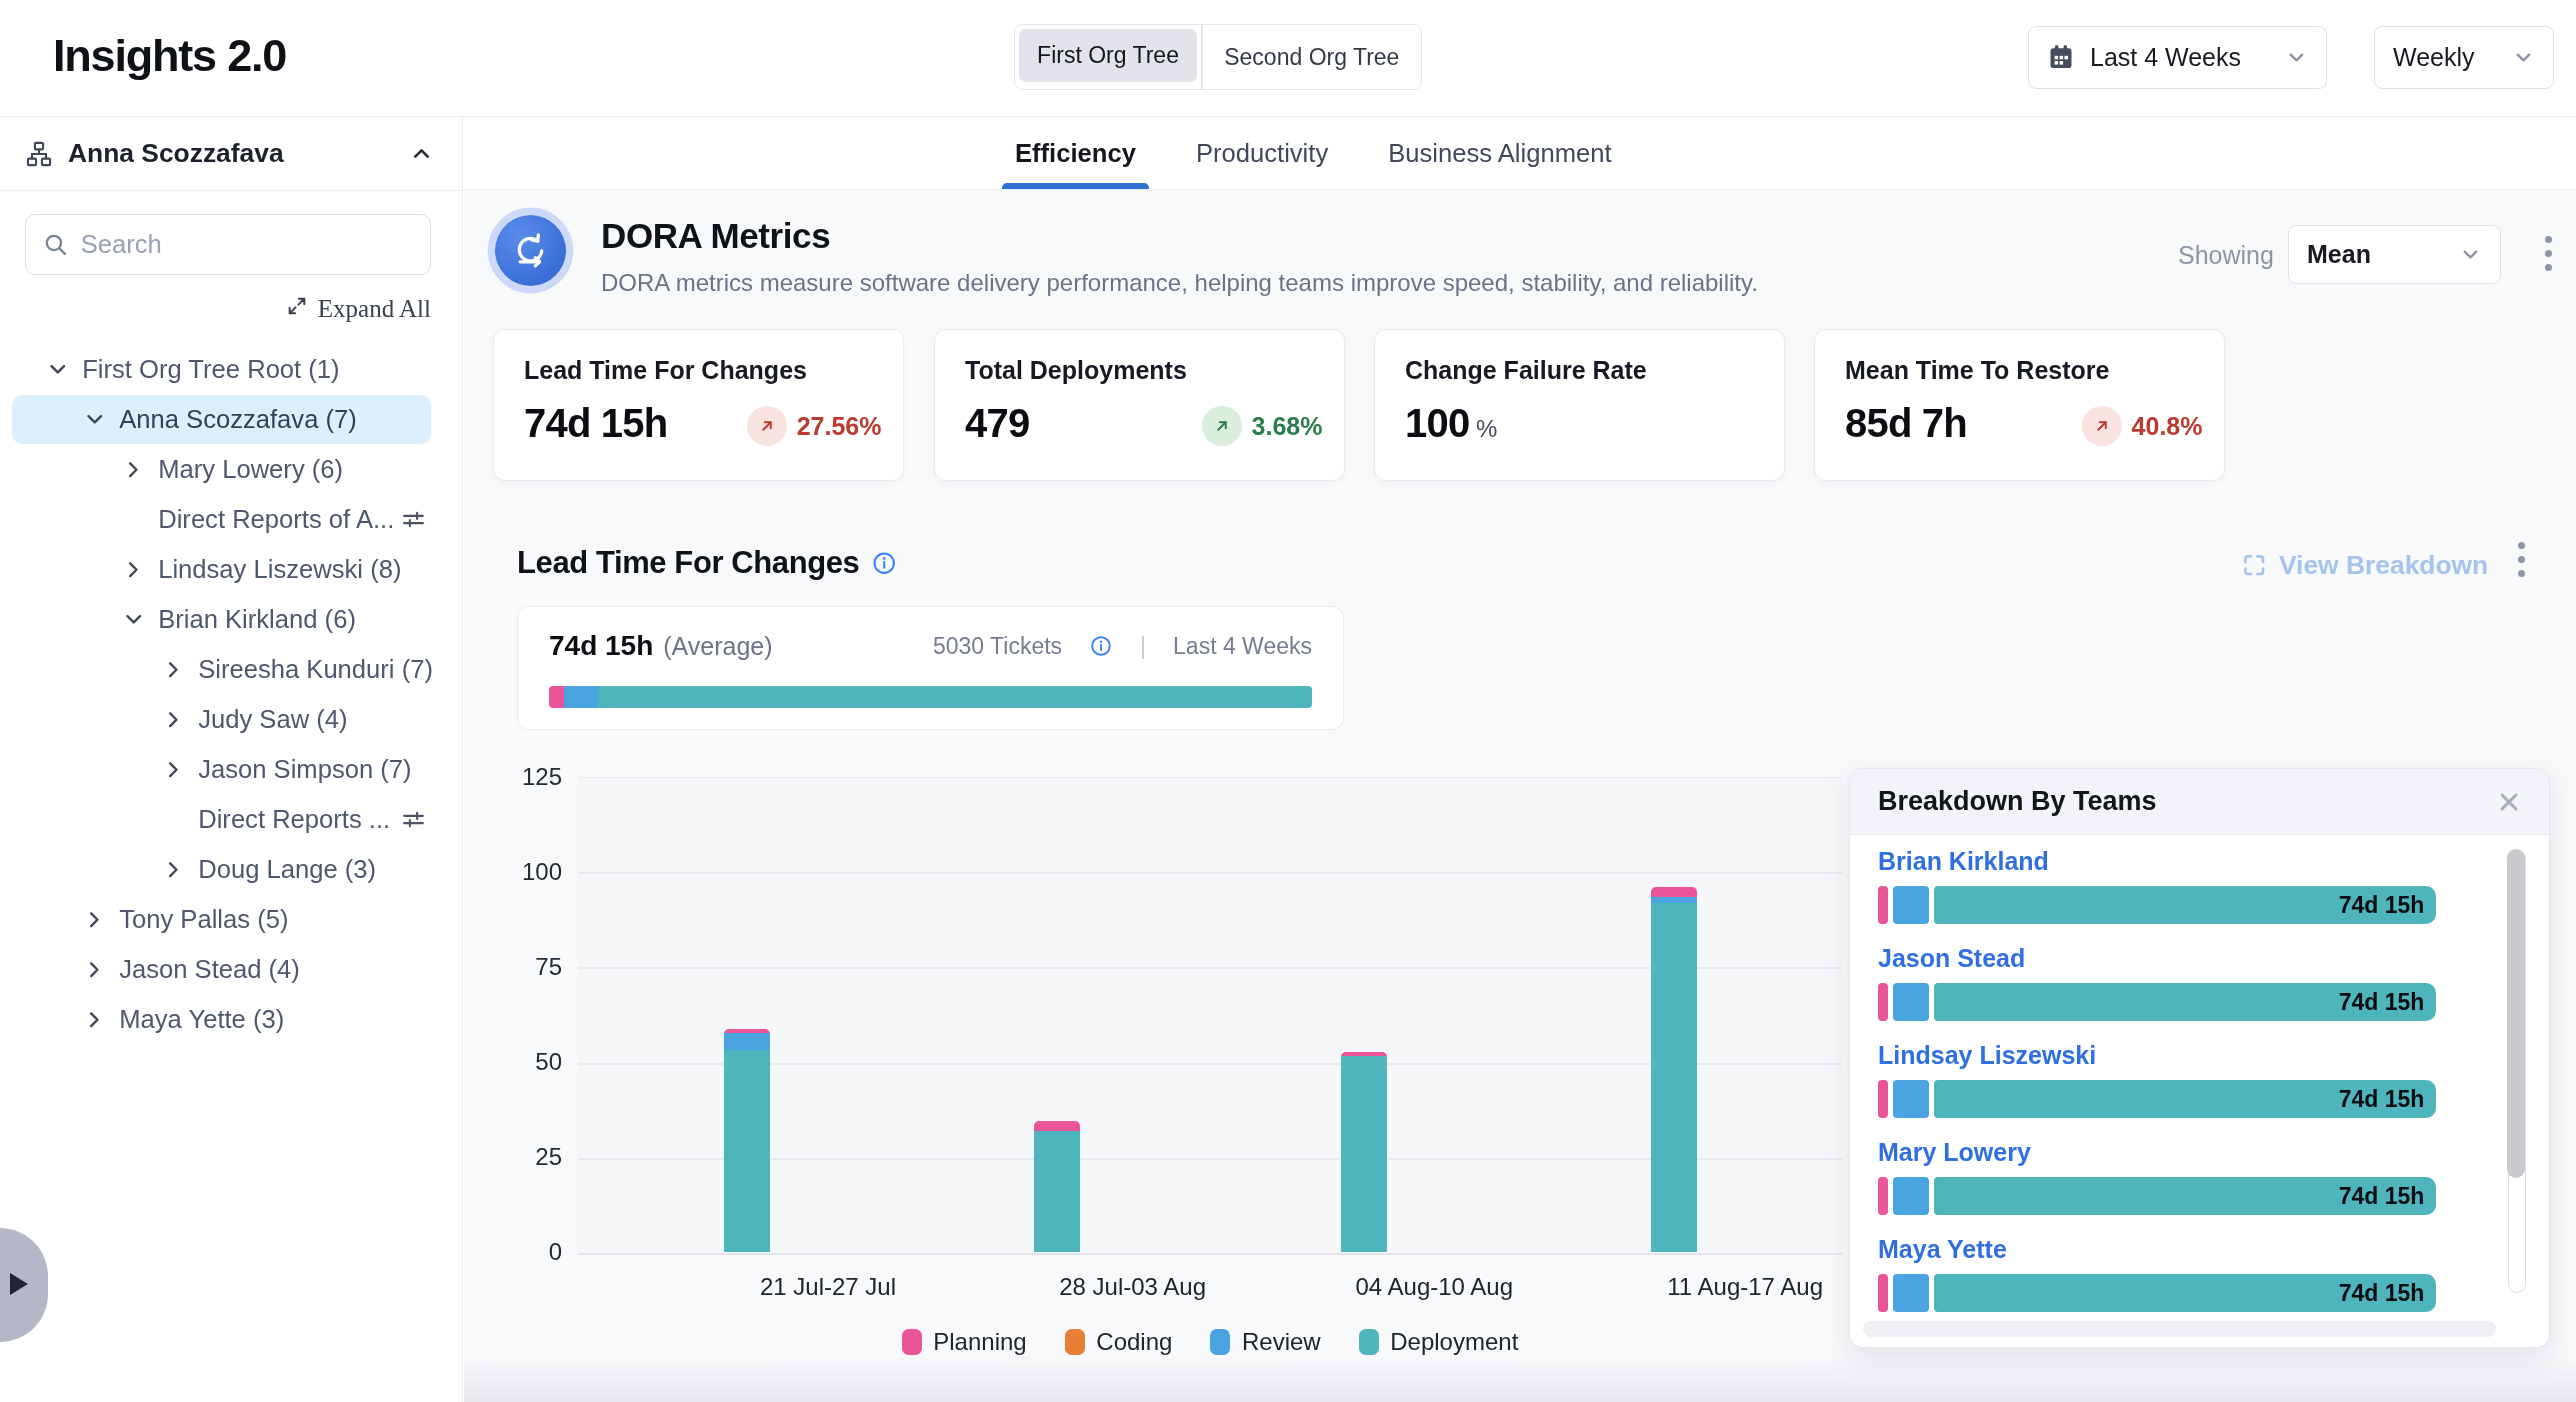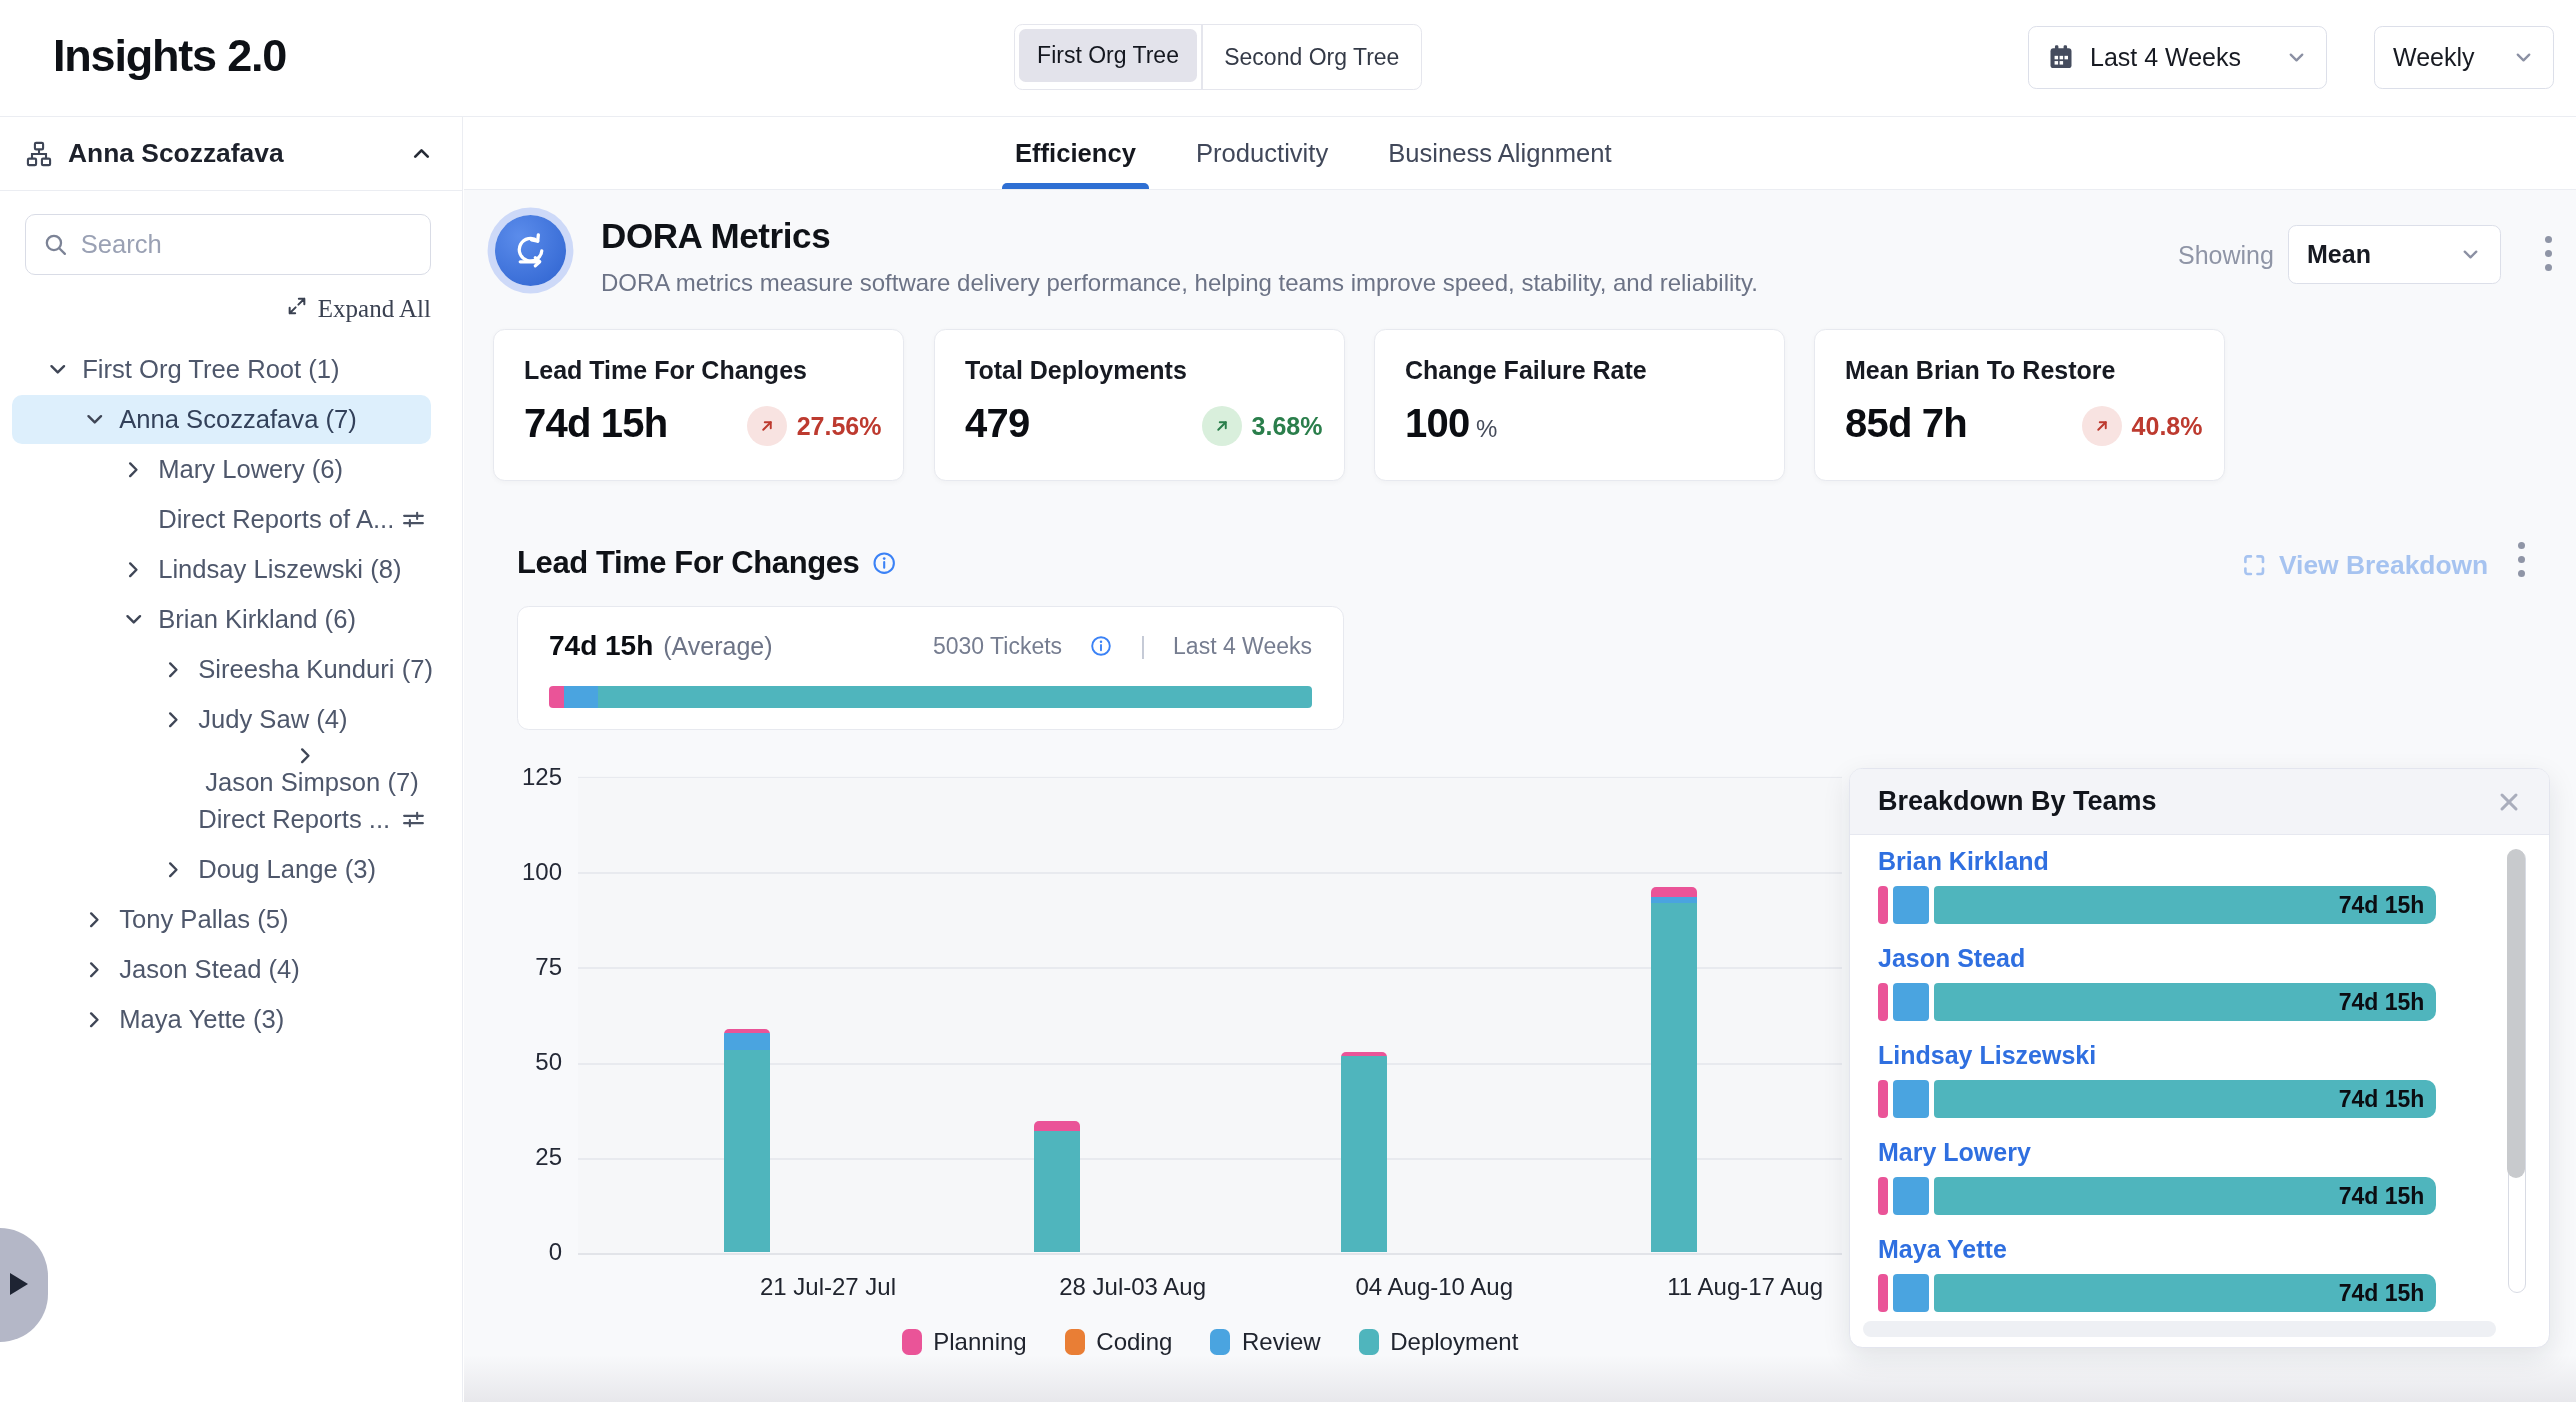--- a/index.html
+++ b/index.html
@@ -244,21 +244,21 @@
           <span class="tree-label">Sireesha Kunduri (7)</span>
         </div>
         <div class="tree-row" style="padding-left: 162px;">
           <span class="tree-chev">
             <svg viewBox="0 0 24 24" width="21.5" height="21.5" fill="none" stroke="#3f4656" stroke-width="2.7" stroke-linecap="round" stroke-linejoin="round">
               <polyline points="8 5 15 12 8 19"></polyline>
             </svg>
           </span>
           <span class="tree-label">Judy Saw (4)</span>
         </div>
-        <div class="tree-row" style="padding-left: 162px; flex-direction: column;">
+        <div class="tree-row" style="padding-left: 162px;">
           <span class="tree-chev">
             <svg viewBox="0 0 24 24" width="21.5" height="21.5" fill="none" stroke="#3f4656" stroke-width="2.7" stroke-linecap="round" stroke-linejoin="round">
               <polyline points="8 5 15 12 8 19"></polyline>
             </svg>
           </span>
           <span class="tree-label">Jason Simpson (7)</span>
         </div>
         <div class="tree-row" style="padding-left: 162px;">
           <span class="tree-chev spacer"></span>
           <span class="tree-label">Direct Reports ...</span>
@@ -365,21 +365,21 @@
             </svg>
           </span>
           <span>3.68%</span>
         </div>
       </div>
       <div class="mcard" style="left: 1374px;">
         <div class="mtitle">Change Failure Rate</div>
         <div class="mvalue"><span>100</span><span class="munit">%</span></div>
       </div>
       <div class="mcard" style="left: 1814px;">
-        <div class="mtitle">Mean Brian To Restore</div>
+        <div class="mtitle">Mean Time To Restore</div>
         <div class="mvalue"><span>85d 7h</span></div>
         <div class="delta bad">
           <span class="dot">
             <svg width="18" height="18" viewBox="0 0 24 24" fill="none" stroke="#bd3a2f" stroke-width="2.6" stroke-linecap="round" stroke-linejoin="round">
               <line x1="7" y1="17" x2="17" y2="7"></line>
               <polyline points="9 7 17 7 17 15"></polyline>
             </svg>
           </span>
           <span>40.8%</span>
         </div>

